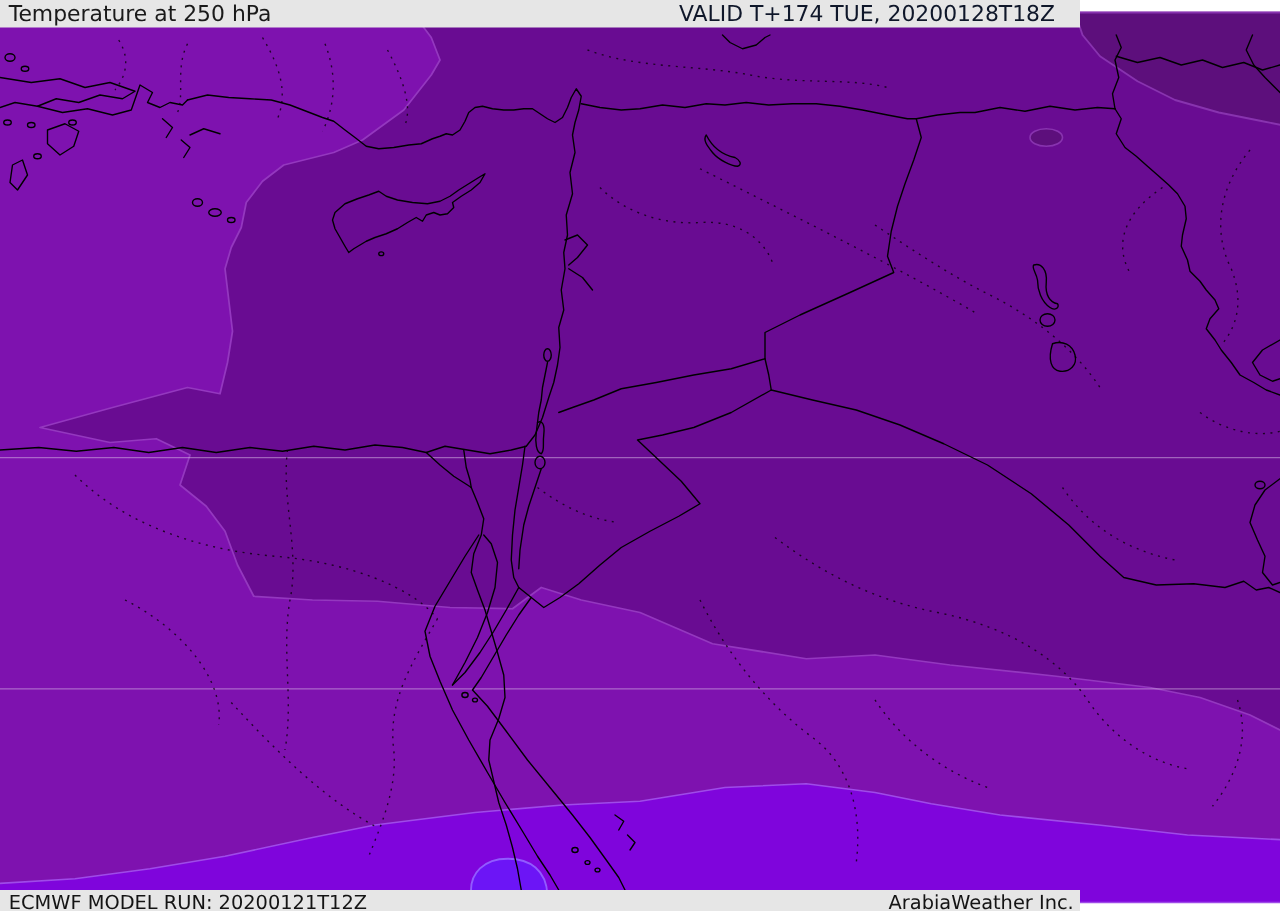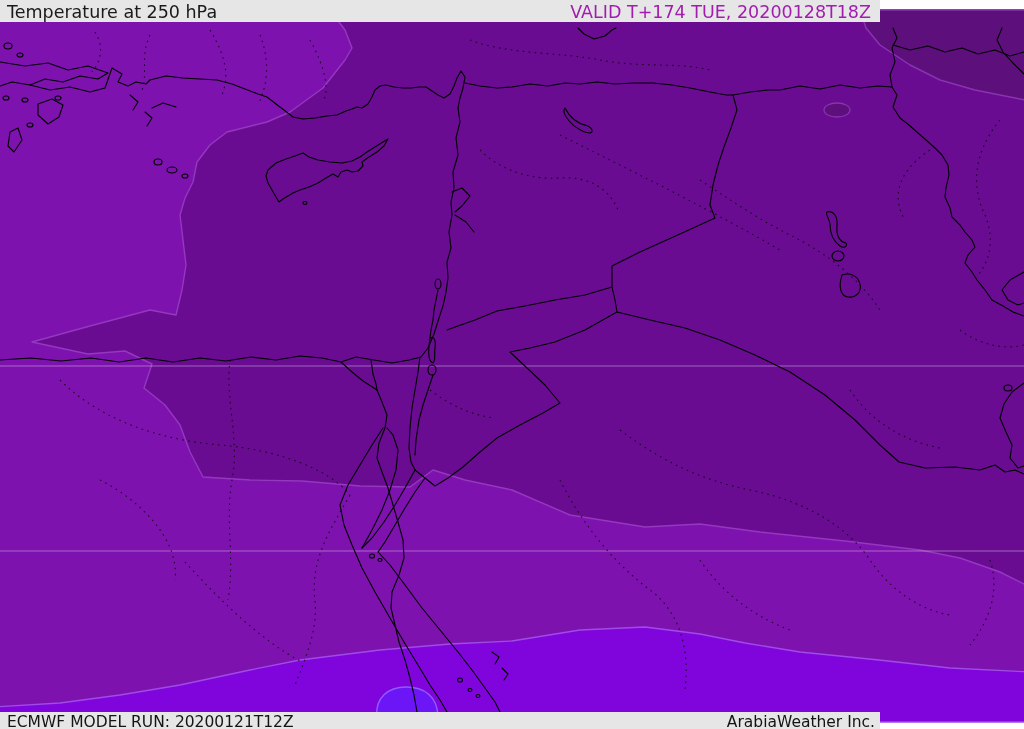--- a/index.html
+++ b/index.html
@@ -1,24 +1,24 @@
 <!DOCTYPE html>
 <html><head>
 <meta charset="utf-8">
 <style>
   html,body{margin:0;padding:0;background:#fff;}
   #stage{position:relative;width:1024px;height:729px;overflow:hidden;
          font-family:"DejaVu Sans","Liberation Sans",sans-serif;}
   #map-svg{position:absolute;left:0;top:0;z-index:1;}
   .bar{position:absolute;left:0;width:864px;background:#E6E6E6;z-index:2;
-       white-space:nowrap;padding-left:16px;}
+       white-space:nowrap;}
   #top-bar{top:0;height:22px;overflow:visible;}
   #bottom-bar{top:712px;height:17px;text-align:center;}
   #map-title{position:absolute;left:7px;top:2px;font-size:17.5px;color:#1A1A1A;}
-  #valid-time{position:absolute;right:9px;top:2px;font-size:17.5px;color:#a21caf;}
+  #valid-time{position:absolute;right:20px;top:2px;font-size:17.5px;color:#0f172a;}
   #model-run{position:absolute;left:7px;top:1px;font-size:15.5px;color:#141414;}
   #attribution{position:absolute;right:5px;top:1px;font-size:15.5px;color:#141414;}
 </style>
 </head>
 <body>
 
 <div id="stage">
 
   <svg id="map-svg" width="1024" height="729" viewBox="0 0 1024 729">
 

